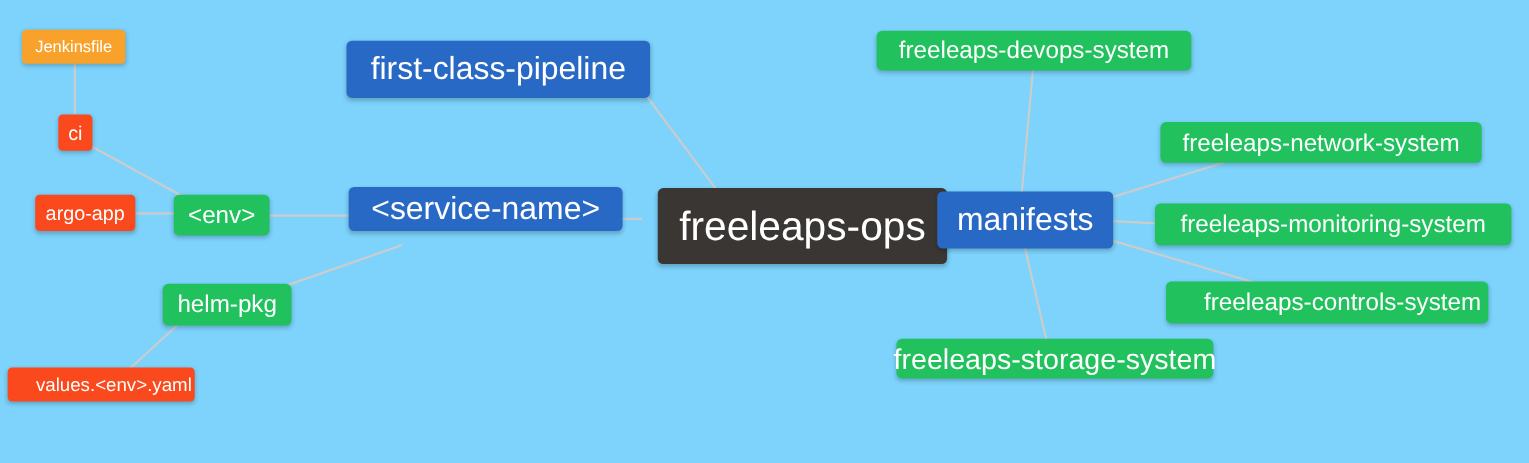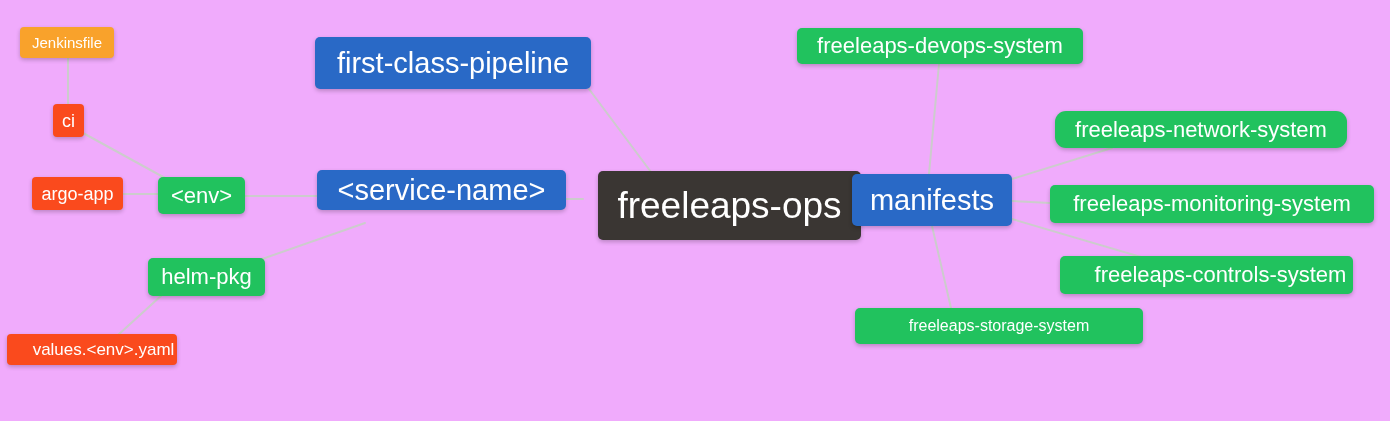--- a/index.html
+++ b/index.html
@@ -5,21 +5,21 @@
   html, body {
     margin: 0;
     padding: 0;
     background: #ffffff;
     font-family: "Liberation Sans", sans-serif;
   }
   .canvas {
     position: relative;
     width: 1390px;
     height: 421px;
-    background: #f0abfc;
+    background: #7dd3fc;
     overflow: hidden;
   }
   .edges {
     position: absolute;
     left: 0; top: 0;
     width: 1390px;
     height: 421px;
   }
   .edges line {
     stroke: #cccccc;
@@ -47,24 +47,24 @@
 
   #n-jenkinsfile { left: 20px;   top: 27px;  width: 94px;  height: 31px; font-size: 15px; border-radius: 4px; }
   #n-ci          { left: 53px;   top: 104px; width: 31px;  height: 33px; font-size: 18px; border-radius: 4px; }
   #n-argo        { left: 32px;   top: 177px; width: 91px;  height: 33px; font-size: 18px; border-radius: 4px; }
   #n-env         { left: 158px;  top: 177px; width: 87px;  height: 37px; font-size: 22px; }
   #n-fcp         { left: 315px;  top: 37px;  width: 276px; height: 52px; font-size: 29px; }
   #n-service     { left: 317px;  top: 170px; width: 249px; height: 40px; font-size: 29px; }
   #n-ops         { left: 583px;  top: 171px; width: 263px; height: 69px; font-size: 37px; margin-left: 15px; }
   #n-manifests   { left: 852px;  top: 174px; width: 160px; height: 52px; font-size: 29px; }
   #n-devops      { left: 797px;  top: 28px;  width: 286px; height: 36px; font-size: 22px; }
-  #n-network     { left: 1055px; top: 111px; width: 292px; height: 37px; font-size: 22px; border-radius: 11px; }
+  #n-network     { left: 1055px; top: 111px; width: 292px; height: 37px; font-size: 22px; }
   #n-monitoring  { left: 1050px; top: 185px; width: 324px; height: 38px; font-size: 22px; }
   #n-controls    { left: 1060px; top: 256px; width: 293px; height: 38px; font-size: 22px; padding-left: 28px; }
-  #n-storage     { left: 815px;  top: 308px; width: 288px; height: 36px; font-size: 16px; margin-left: 40px; }
+  #n-storage     { left: 815px;  top: 308px; width: 288px; height: 36px; font-size: 26px; }
   #n-helm        { left: 148px;  top: 258px; width: 117px; height: 38px; font-size: 22px; }
   #n-values      { left: 7px;    top: 334px; width: 170px; height: 31px; font-size: 17px; border-radius: 4px; padding-left: 23px; }
 </style>
 </head>
 <body>
 
 <div class="canvas">
 
   <svg class="edges" viewBox="0 0 1390 421" xmlns="http://www.w3.org/2000/svg">
     <line x1="68" y1="58" x2="68" y2="104"></line>

